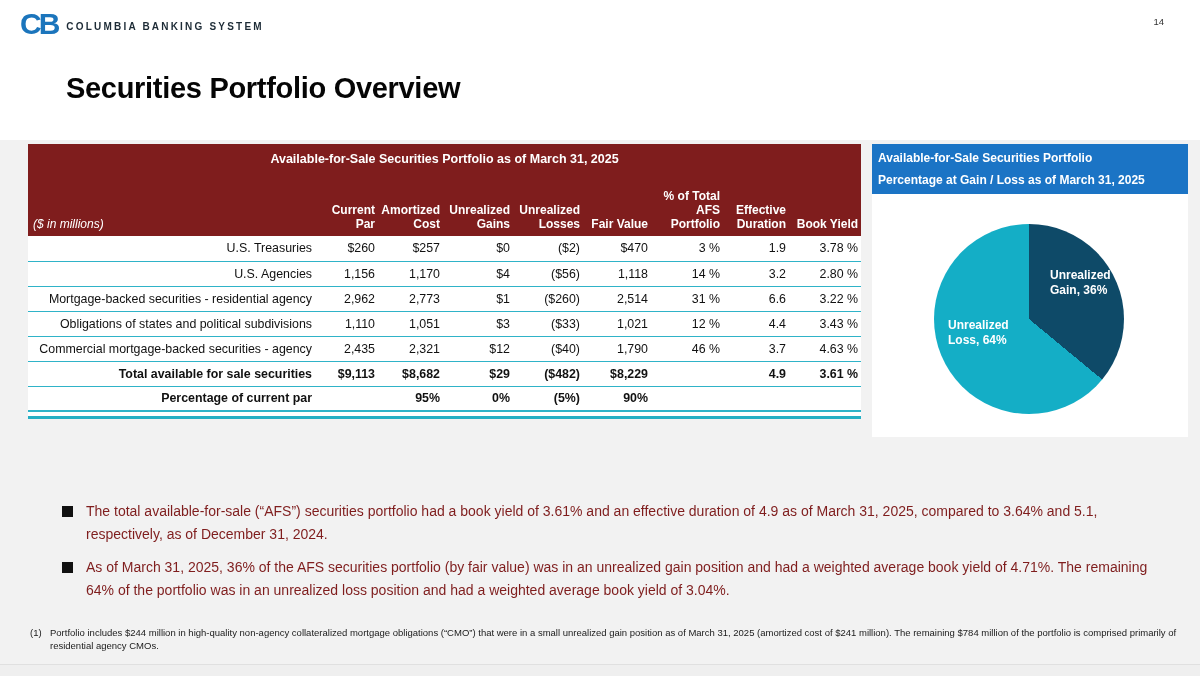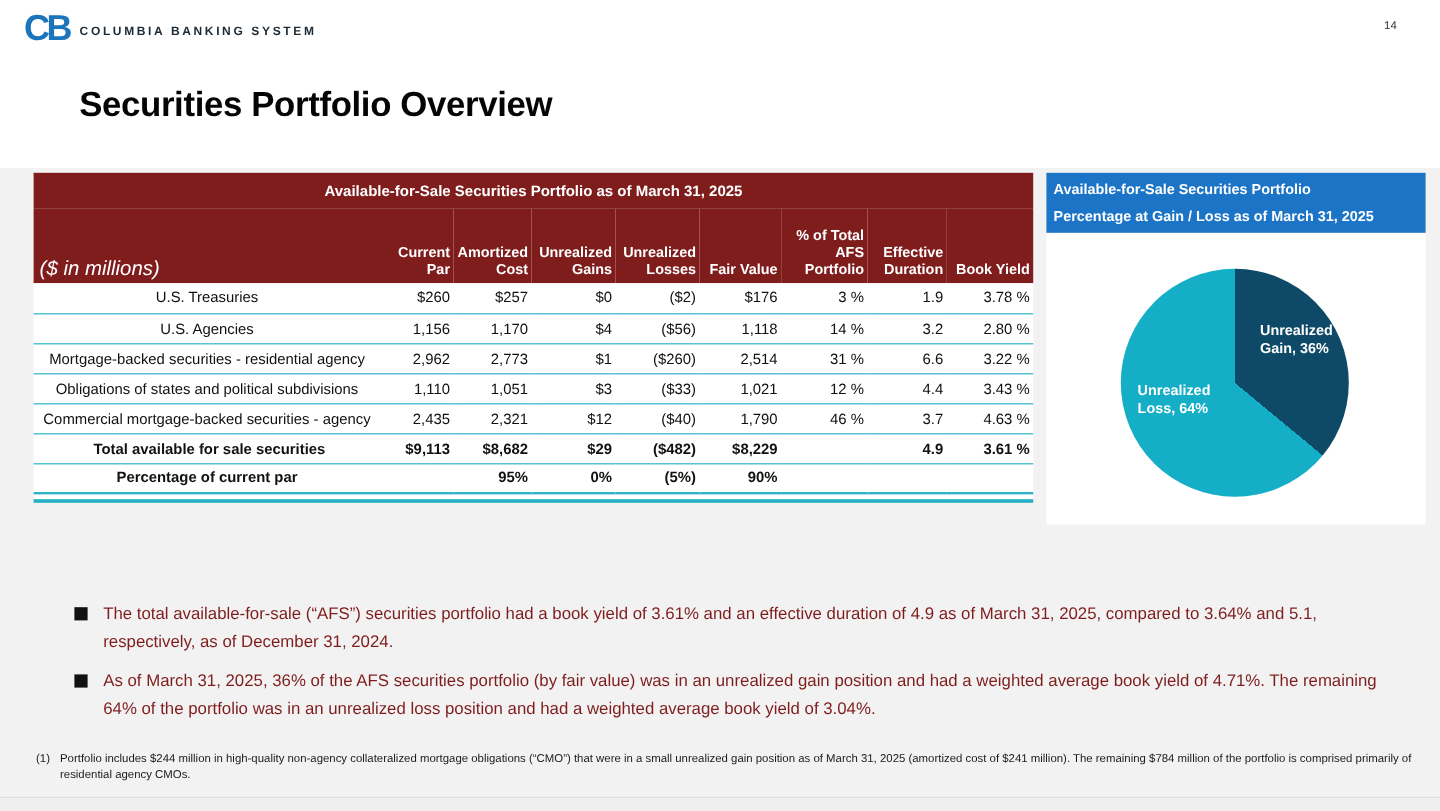--- a/index.html
+++ b/index.html
@@ -17,24 +17,24 @@
   
   .band { position:absolute; left:0; top:140px; width:1200px; height:536px; background:#f2f2f2; }
   .bottom-strip { position:absolute; left:0; top:664px; width:1200px; height:12px; background:#efefef; border-top:1px solid #e0e0e0; }
 
   
   .table-panel { position:absolute; left:28px; top:144px; width:833px; background:#fff; padding-bottom:7px; }
   table { border-collapse:collapse; table-layout:fixed; width:833px; }
   thead th { background:#7f1d1d; color:#fff; font-weight:bold; }
   .title-row th { font-size:12.5px; text-align:center; padding:8px 0 2px 0; height:30px; vertical-align:top; }
   .cols-row th { font-size:12px; vertical-align:bottom; padding:0 3px 5px 3px; height:62px; line-height:14px; }
-  .cols-row .units { text-align:left; font-style:italic; font-weight:normal; font-size:17px; padding-left:5px; }
+  .cols-row .units { text-align:left; font-style:italic; font-weight:normal; font-size:12px; padding-left:5px; }
   .col-h { text-align:right; white-space:pre-line; }
   tbody td { font-size:12.4px; height:25px; border-bottom:1.5px solid #2FB3C8; padding:0 3px; background:#fff; }
-  tbody td.label { text-align:center; padding-left:5px; white-space:nowrap; overflow:hidden; }
+  tbody td.label { text-align:right; padding-left:5px; white-space:nowrap; overflow:hidden; }
   tbody td.label sup { font-size:8px; }
   tbody td.num { text-align:right; }
   tbody tr.bold td { font-weight:bold; }
   tbody tr.total-row td { border-top:1.2px solid #1a1a1a; }
   tbody tr.total-row td.label { padding-left:9px; }
   tbody tr.pct-row td { border-bottom:2px solid #2FB3C8; }
   .thick-bar { position:absolute; left:0; bottom:0; width:833px; height:3px; background:#25AFC4; }
 
   
   .pie-panel { position:absolute; left:872px; top:144px; width:316px; height:293px; background:#fff; }
@@ -110,21 +110,21 @@
             <th class="col-h">Book Yield</th>
           </tr>
       </thead>
       <tbody id="table-body">
           <tr class="row">
             <td class="label">U.S. Treasuries</td>
             <td class="num">$260</td>
             <td class="num">$257</td>
             <td class="num">$0</td>
             <td class="num">($2)</td>
-            <td class="num">$176</td>
+            <td class="num">$470</td>
             <td class="num">3 %</td>
             <td class="num">1.9</td>
             <td class="num">3.78 %</td>
           </tr>
           <tr class="row">
             <td class="label">U.S. Agencies</td>
             <td class="num">1,156</td>
             <td class="num">1,170</td>
             <td class="num">$4</td>
             <td class="num">($56)</td>

